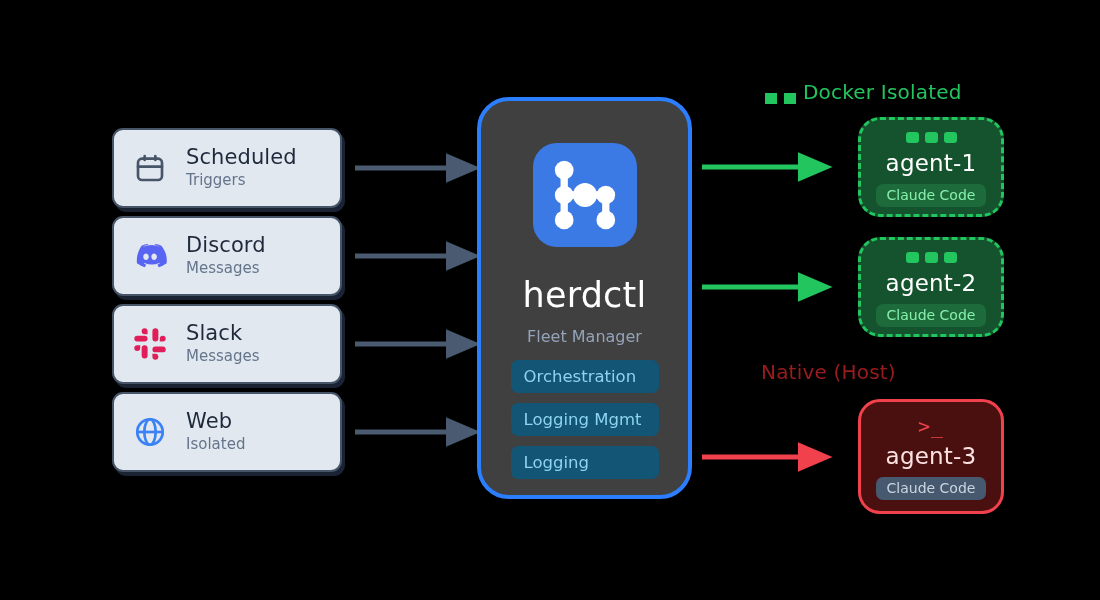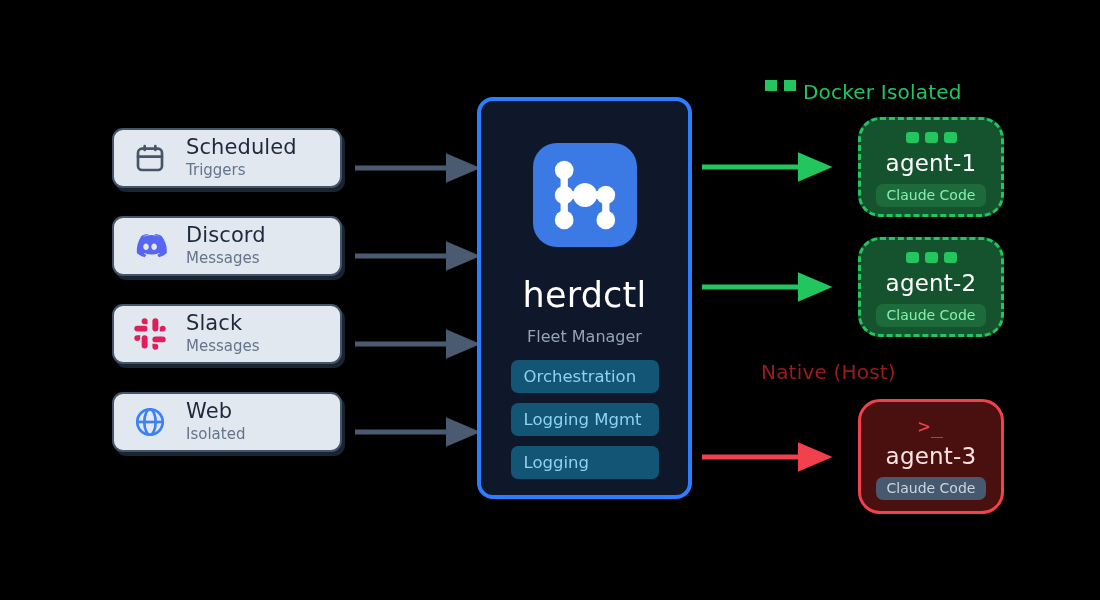--- a/index.html
+++ b/index.html
@@ -6,41 +6,41 @@
   html, body {
     width:1100px; height:600px;
     background:#000;
     font-family:"DejaVu Sans", sans-serif;
     overflow:hidden;
   }
   #stage { position:relative; width:1100px; height:600px; }
 
   
   .src-card{
-    position:absolute; left:112px; width:230px; height:60px;
+    position:absolute; left:112px; width:230px; height:80px;
     background:#e2e8f0;
     border:2.5px solid #475569;
     border-radius:11px;
     display:flex; align-items:center;
     padding-left:18px; gap:18px;
     box-shadow:3px 4px 0 rgba(30,41,59,.85);
   }
   .src-ico{ width:36px; height:36px; flex:0 0 36px;
             display:flex; align-items:center; justify-content:center; }
   .src-txt{ display:flex; flex-direction:column; justify-content:center; }
   .src-title{ font-size:21px; color:#1e293b; line-height:1.12; letter-spacing:.1px; }
   .src-sub{ font-size:15px; color:#64748b; line-height:1.3; margin-top:1px; }
 
   
   #hub{
     position:absolute; left:477px; top:97px;
     width:215px; height:402px;
-    background:#0f172a;
+    background:#404040;
     border:4px solid #2b7fff;
-    border-radius:16px;
+    border-radius:32px;
     display:flex; flex-direction:column; align-items:center;
     padding-top:42px;
   }
   #hub-logo{
     width:104px; height:104px; border-radius:24px;
     background:#3b7ae4; position:relative;
   }
   #hub-name{ margin-top:28px; font-size:35px; color:#fff; letter-spacing:.2px; }
   #hub-role{ margin-top:12px; font-size:16px; color:#94a3b8; }
   #hub-pills{ margin-top:14px; display:flex; flex-direction:column; gap:10px; }
@@ -73,21 +73,21 @@
   .agent.native .agent-name{ color:#fde2e2; }
   .badge{
     margin-top:8px; padding:4px 11px 5px; border-radius:7px;
     font-size:14px; line-height:1;
   }
   .badge.green{ background:#1d6b3a; color:#86efac; }
   .badge.grey{ background:#46596e; color:#cbd5e1; }
 
   
   .zone-label{ position:absolute; font-size:20px; letter-spacing:.2px; white-space:nowrap; }
-  #docker-label{ left:765px; top:80px; color:#22c55e; display:flex; align-items:flex-start; gap:7px; }
+  #docker-label{ left:765px; top:80px; color:#22c55e; display:flex; align-items:flex-end; gap:7px; }
   #docker-label .lsq{ width:12px; height:11px; background:#22c55e; }
   #native-label{ left:761px; top:360px; color:#9b1c1c; }
 
   svg.arrows{ position:absolute; left:0; top:0; width:1100px; height:600px; pointer-events:none; }
 </style>
 </head>
 <body>
 
 <div id="stage">
 

